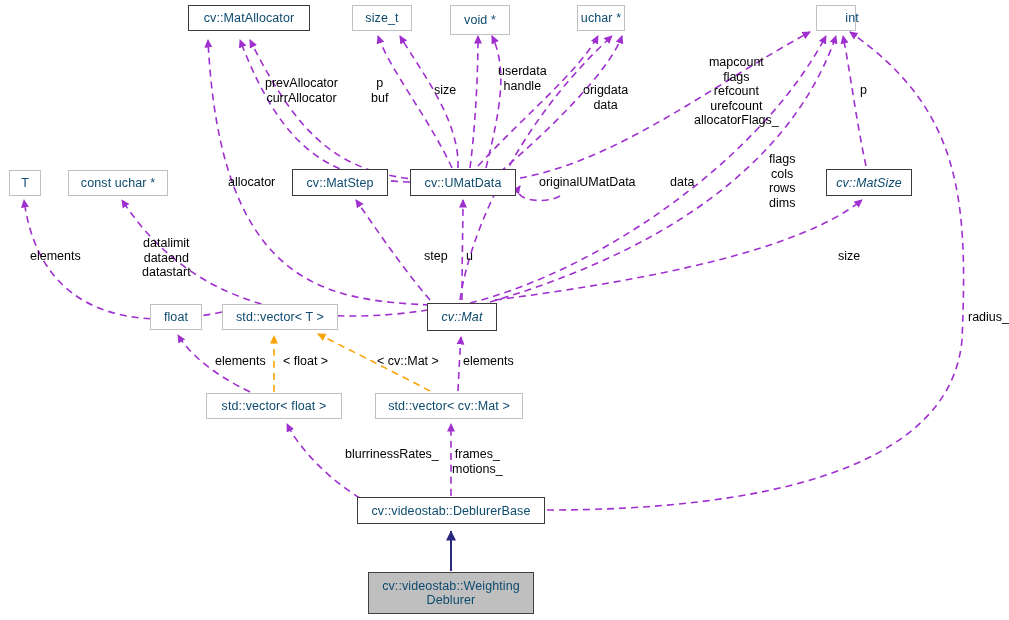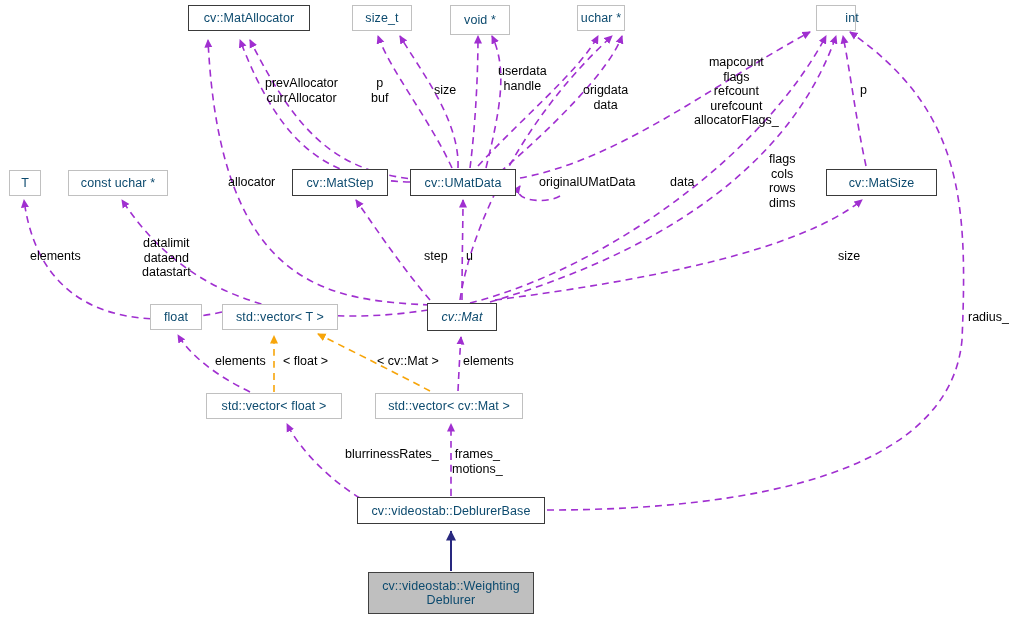--- a/index.html
+++ b/index.html
@@ -150,21 +150,21 @@
   </div>
 
   <div class="node strong" style="left:292px;top:169px;width:96px;height:27px;">
     <span>cv::MatStep</span>
   </div>
 
   <div class="node strong" style="left:410px;top:169px;width:106px;height:27px;">
     <span>cv::UMatData</span>
   </div>
 
-  <div class="node strong" style="left:826px;top:169px;width:111px;height:27px;">
+  <div class="node strong" style="left:826px;top:169px;width:86px;height:27px;font-style:italic;">
     <span>cv::MatSize</span>
   </div>
 
   <div class="node" style="left:150px;top:304px;width:52px;height:26px;">
     <span>float</span>
   </div>
 
   <div class="node" style="left:222px;top:304px;width:116px;height:26px;">
     <span>std::vector&lt; T &gt;</span>
   </div>

